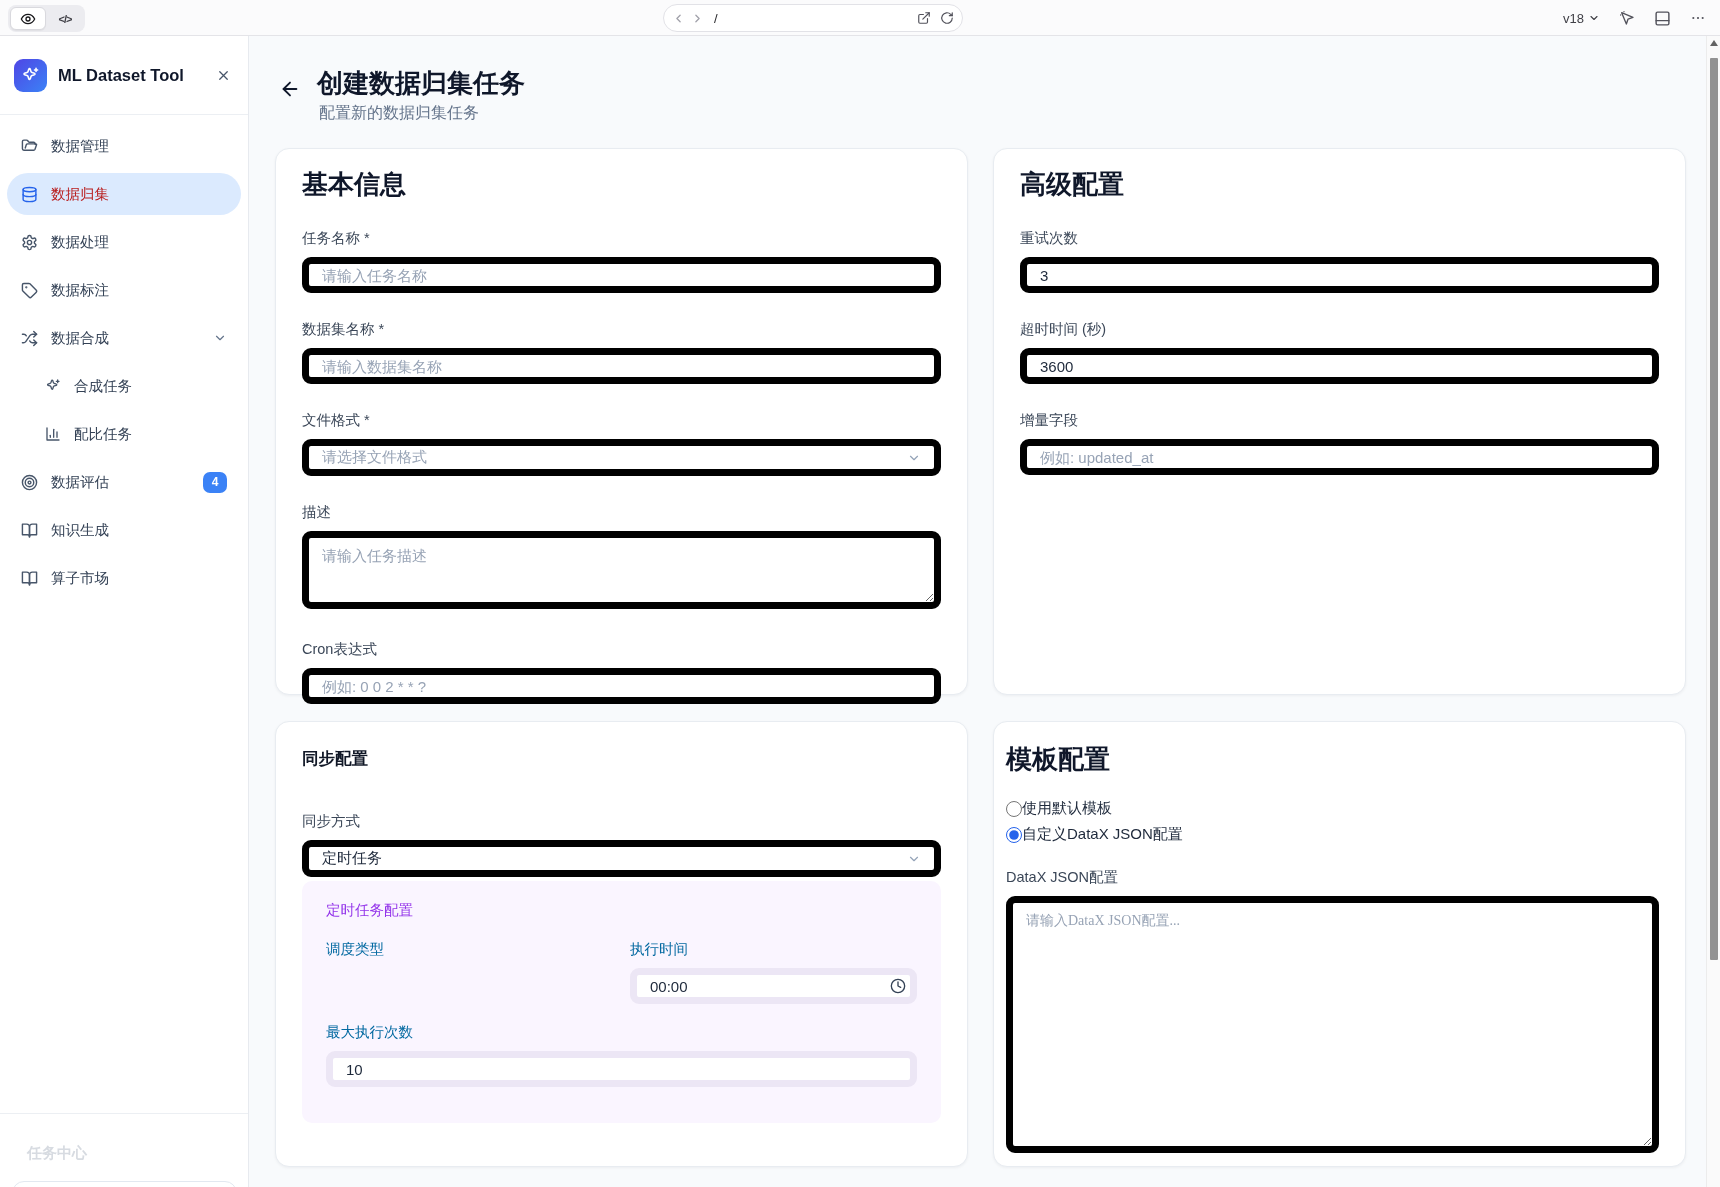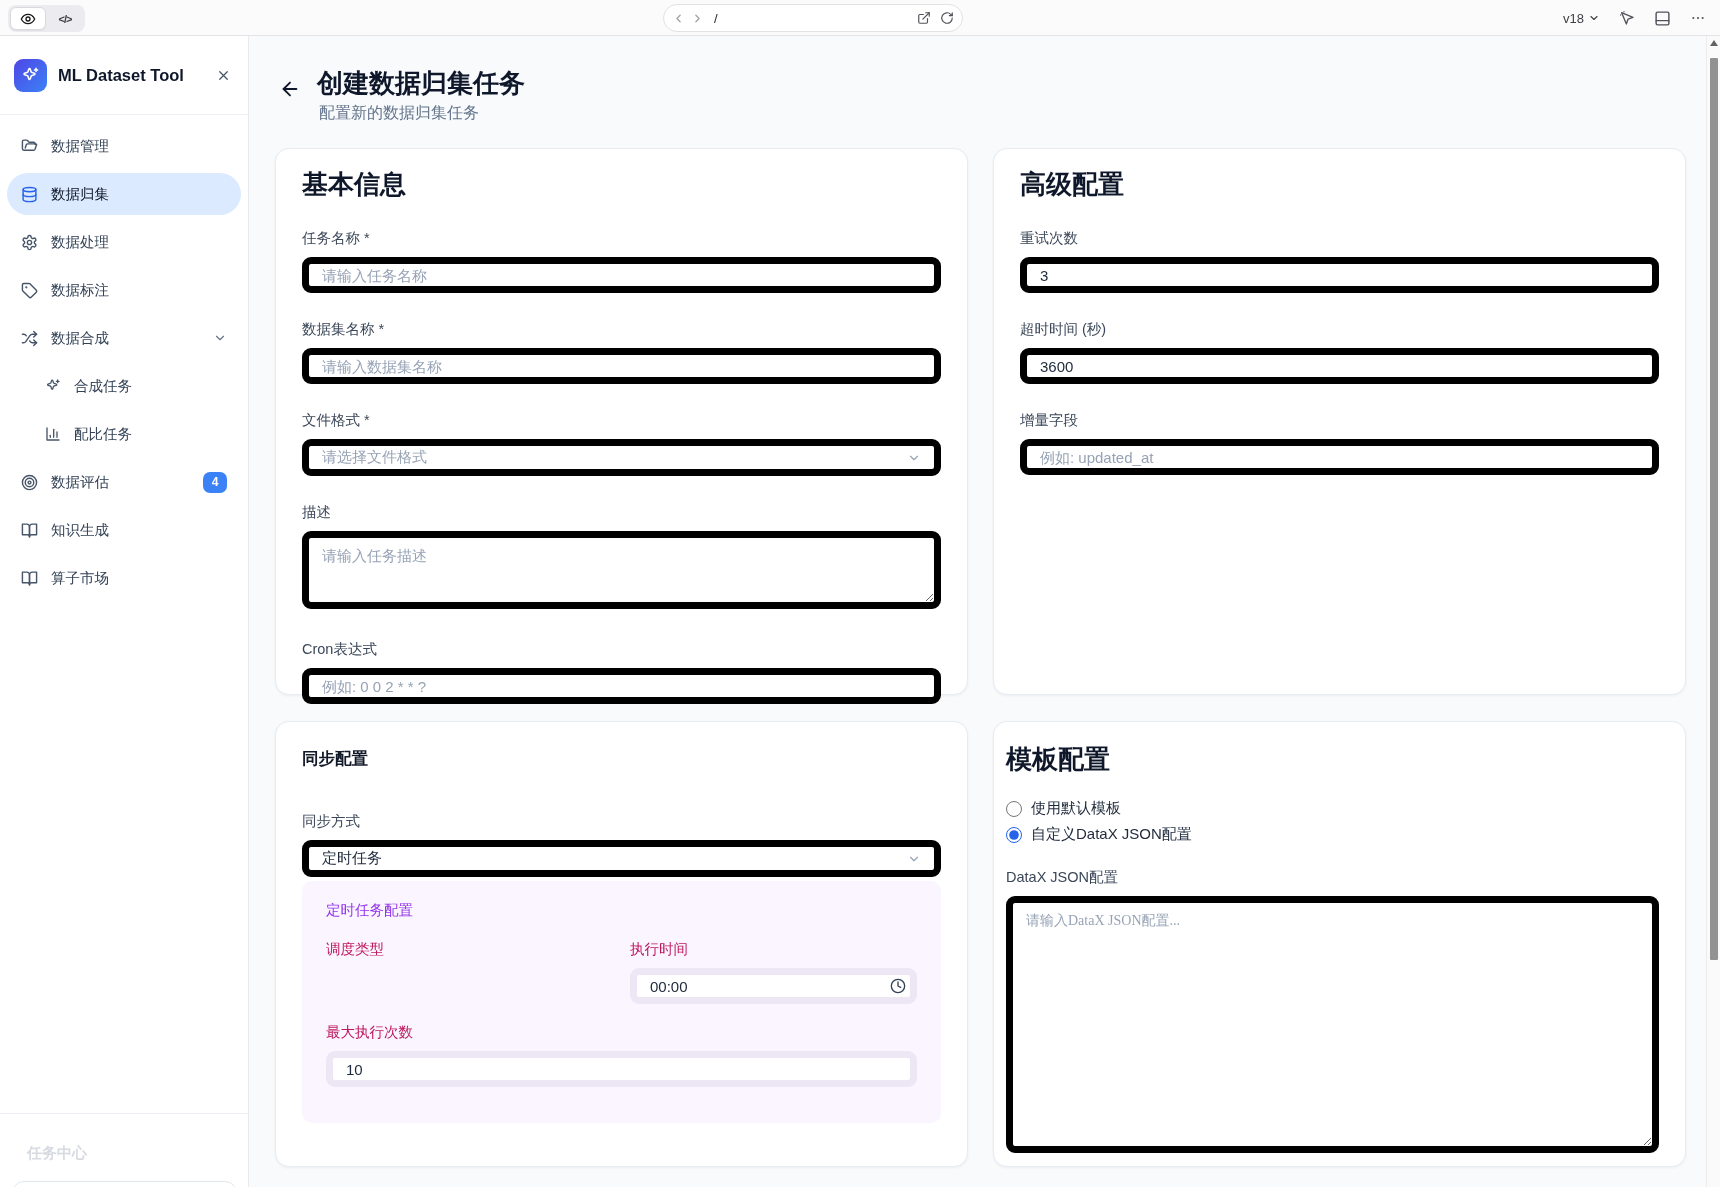--- a/index.html
+++ b/index.html
@@ -22,21 +22,21 @@
 
   
   .sidebar { position:absolute; left:0; top:36px; width:249px; bottom:0; background:#ffffff; border-right:1px solid #e7eaef; z-index:20; }
   .sb-header { height:79px; border-bottom:1px solid #eceff3; display:flex; align-items:center; padding:0 14px; }
   .logo { width:33px; height:33px; border-radius:9px; background:linear-gradient(135deg,#4f46e5,#3b82f6); display:flex; align-items:center; justify-content:center; color:#fff; }
   .app-title { font-size:16.5px; font-weight:700; color:#0f172a; margin-left:11px; flex:1; }
   .sb-close { color:#475569; width:22px; height:22px; display:flex; align-items:center; justify-content:center; cursor:pointer; }
   .sb-nav { padding:10px 7px 0 7px; }
   .nav-item { height:42px; margin-bottom:6px; border-radius:10px; display:flex; align-items:center; padding:0 14px; gap:13px; font-size:14.5px; color:#334155; cursor:pointer; }
   .nav-item .nicon { color:#475569; flex:none; }
-  .nav-item.active { background:#dbeafe; color:#0f172a; font-weight:500;border-radius:21px; }
+  .nav-item.active { background:#dbeafe; color:#b91c1c; font-weight:500;border-radius:21px; }
   .nav-item.active .nicon { color:#2563eb; }
   .nav-item.sub { margin-left:24px; }
   .nav-spacer { flex:1; }
   .nav-badge { min-width:24px; height:21px; padding:0 7px; background:#3b82f6; color:#fff; font-size:12px; font-weight:600; border-radius:7px; display:flex; align-items:center; justify-content:center; }
   .nav-chevron { color:#64748b; }
   .sb-footer { position:absolute; left:0; right:0; bottom:0; top:1077px; border-top:1px solid #eceff3; padding:30px 14px 0 27px; }
   .sb-footer-title { font-size:15px; font-weight:600; color:#d7dbe1; }
   .sb-footer-box { margin-top:18px; margin-left:-15px; width:225px; height:40px; background:#fff; border:1px solid #e2e8f0; border-radius:12px; }
 
   
@@ -66,25 +66,25 @@
   .textarea { padding:9px 13px; resize:both; outline:none; }
   .ta-desc { height:78px; }
 
   
   .sync-panel { margin-top:4px; background:#faf5ff; border-radius:10px; padding:20px 24px 36px 24px; }
   .sync-panel-title { font-size:14.5px; font-weight:500; color:#9333ea; margin-bottom:20px; }
   .sync-grid { display:grid; grid-template-columns:1fr 1fr; column-gap:17px; margin-bottom:19px; }
   .time-input-wrap { position:relative; }
   .time-input-wrap .input { padding-right:34px; }
   .clock-ic { position:absolute; right:11px; top:10px; color:#334155; pointer-events:none; }
-  .sync-panel .field-label { color:#be185d; }
+  .sync-panel .field-label { color:#0369a1; }
   .sync-panel .input, .sync-panel .select { border-color:#ece6f5; }
 
   
-  .radio-row { display:flex; align-items:center; gap:9px; margin-bottom:7px; cursor:pointer; }
+  .radio-row { display:flex; align-items:center; margin-bottom:7px; cursor:pointer; }
   .radio-row input[type=radio] { width:16px; height:16px; accent-color:#2563eb; margin:0; }
   .radio-label { font-size:15px; color:#1e293b; }
   .radio-group { margin-bottom:24px; }
   .ta-datax { height:257px; font-family:Liberation Serif, serif; font-size:14px; }
 
   
   .scrollbar { position:absolute; right:0; top:36px; width:14px; bottom:0; background:#fafafa; border-left:1px solid #ececec; z-index:40; }
   .sb-up { position:absolute; top:4px; left:3px; width:0; height:0; border-left:4px solid transparent; border-right:4px solid transparent; border-bottom:6px solid #636363; }
   .sb-thumb { position:absolute; top:22px; left:3px; width:8px; height:902px; background:#929292; border-radius:1px; }
 </style>

